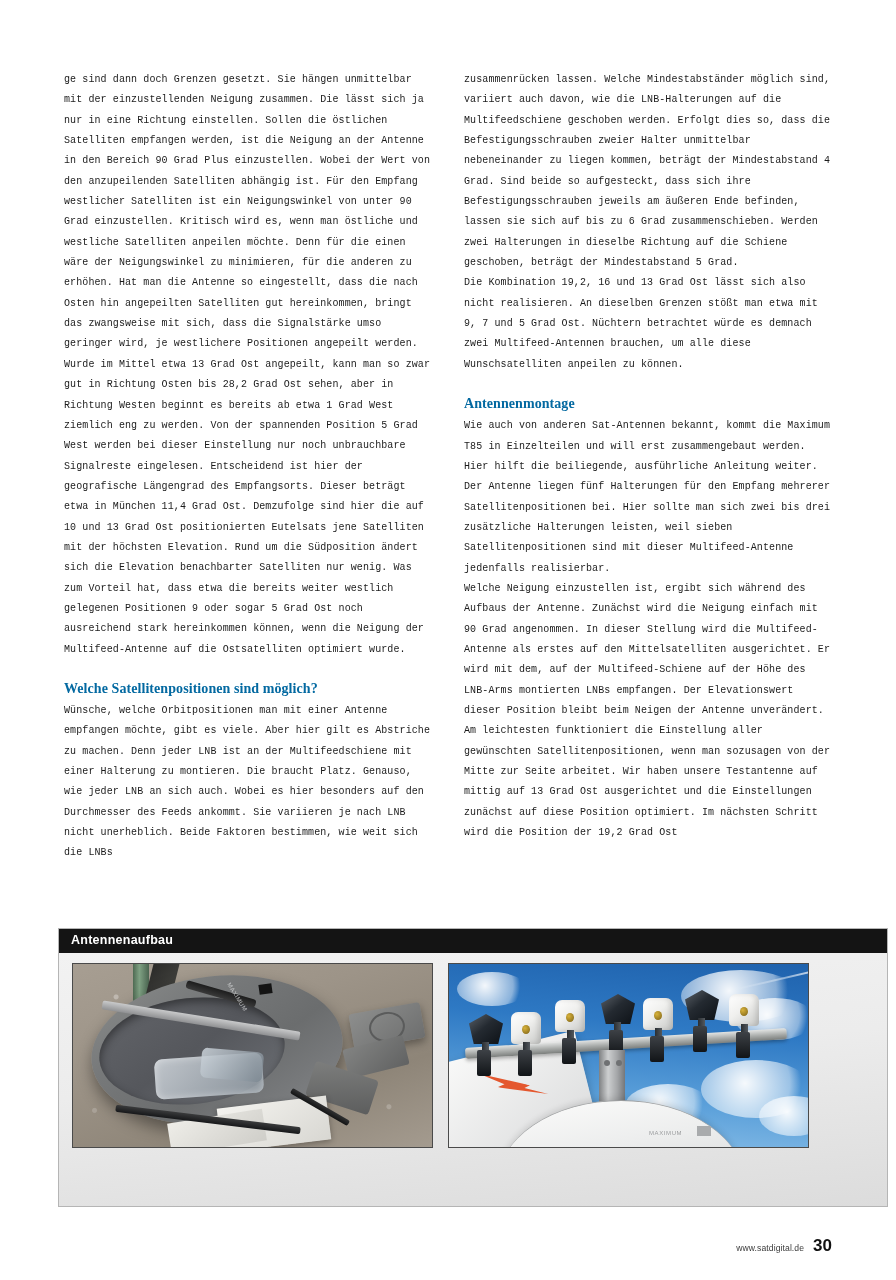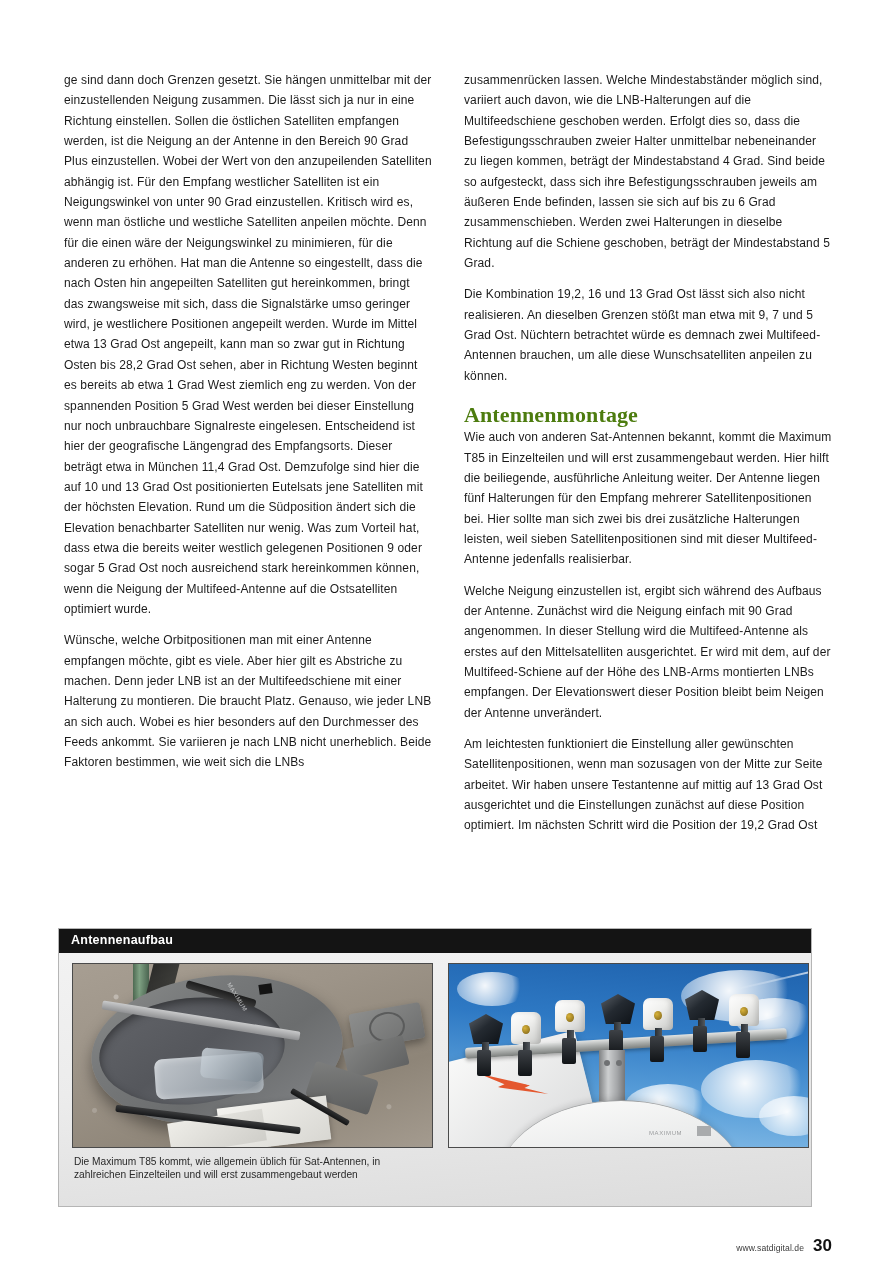--- a/index.html
+++ b/index.html
@@ -23,45 +23,45 @@
     top: 70px;
     width: 768px;
     display: flex;
     gap: 32px;
   }
   .col {
     width: 368px;
   }
   p.body {
     margin: 0;
-    font-size: 12px;
+    font-size: 10px;
     line-height: 20.35px;
     text-align: left;
     letter-spacing: 0.01em;
     color: #1b1b1b;
-    font-family: Liberation Sans, sans-serif;
-  }
-  p.body + p.body { margin-top: 11px; }
+    font-family: Liberation Mono, monospace;
+  }
+  p.body + p.body { margin-top: 0; }
   h2.sub {
     margin: 18px 0 1px 0;
-    font-size: 22px;
+    font-size: 14px;
     line-height: 22px;
     font-weight: bold;
-    color: #4d7c0f;
+    color: #0369a1;
     letter-spacing: 0.005em;
     font-family: "Liberation Serif", "DejaVu Serif", serif;
   }
   h2.sub.tight { margin-top: 17px; }
 
   
   .figure-box {
     position: absolute;
     left: 58px;
     top: 928px;
-    width: 754px;
+    width: 830px;
     height: 279px;
     background: #ffffff;
     border: 1px solid #b5b5b5;
     box-sizing: border-box;
   }
   .figure-header {
     position: absolute;
     left: 0;
     top: 0;
     width: 100%;
@@ -337,20 +337,21 @@
     background:linear-gradient(90deg,#2a2e32,#53585d);
   }
 </style>
 </head>
 <body>
 
 <div class="columns">
 
   <div class="col">
     <p class="body">ge sind dann doch Grenzen gesetzt. Sie hängen unmittelbar mit der einzustellenden Neigung zusammen. Die lässt sich ja nur in eine Richtung einstellen. Sollen die östlichen Satelliten empfangen werden, ist die Neigung an der Antenne in den Bereich 90 Grad Plus einzustellen. Wobei der Wert von den anzupeilenden Satelliten abhängig ist. Für den Empfang westlicher Satelliten ist ein Neigungswinkel von unter 90 Grad einzustellen. Kritisch wird es, wenn man östliche und westliche Satelliten anpeilen möchte. Denn für die einen wäre der Neigungswinkel zu minimieren, für die anderen zu erhöhen. Hat man die Antenne so eingestellt, dass die nach Osten hin angepeilten Satelliten gut hereinkommen, bringt das zwangsweise mit sich, dass die Signalstärke umso geringer wird, je westlichere Positionen angepeilt werden. Wurde im Mittel etwa 13 Grad Ost angepeilt, kann man so zwar gut in Richtung Osten bis 28,2 Grad Ost sehen, aber in Richtung Westen beginnt es bereits ab etwa 1 Grad West ziemlich eng zu werden. Von der spannenden Position 5 Grad West werden bei dieser Einstellung nur noch unbrauchbare Signalreste eingelesen. Entscheidend ist hier der geografische Längengrad des Empfangsorts. Dieser beträgt etwa in München 11,4 Grad Ost. Demzufolge sind hier die auf 10 und 13 Grad Ost positionierten Eutelsats jene Satelliten mit der höchsten Elevation. Rund um die Südposition ändert sich die Elevation benachbarter Satelliten nur wenig. Was zum Vorteil hat, dass etwa die bereits weiter westlich gelegenen Positionen 9 oder sogar 5 Grad Ost noch ausreichend stark hereinkommen können, wenn die Neigung der Multifeed-Antenne auf die Ostsatelliten optimiert wurde.</p>
+    <h2 class="sub">Welche Satellitenpositionen sind möglich?</h2>
     <p class="body">Wünsche, welche Orbitpositionen man mit einer Antenne empfangen möchte, gibt es viele. Aber hier gilt es Abstriche zu machen. Denn jeder LNB ist an der Multifeedschiene mit einer Halterung zu montieren. Die braucht Platz. Genauso, wie jeder LNB an sich auch. Wobei es hier besonders auf den Durchmesser des Feeds ankommt. Sie variieren je nach LNB nicht unerheblich. Beide Faktoren bestimmen, wie weit sich die LNBs</p>
   </div>
 
   <div class="col">
     <p class="body">zusammenrücken lassen. Welche Mindestabständer möglich sind, variiert auch davon, wie die LNB-Halterungen auf die Multifeedschiene geschoben werden. Erfolgt dies so, dass die Befestigungsschrauben zweier Halter unmittelbar nebeneinander zu liegen kommen, beträgt der Mindestabstand 4 Grad. Sind beide so aufgesteckt, dass sich ihre Befestigungsschrauben jeweils am äußeren Ende befinden, lassen sie sich auf bis zu 6 Grad zusammenschieben. Werden zwei Halterungen in dieselbe Richtung auf die Schiene geschoben, beträgt der Mindestabstand 5 Grad.</p>
     <p class="body">Die Kombination 19,2, 16 und 13 Grad Ost lässt sich also nicht realisieren. An dieselben Grenzen stößt man etwa mit 9, 7 und 5 Grad Ost. Nüchtern betrachtet würde es demnach zwei Multifeed-Antennen brauchen, um alle diese Wunschsatelliten anpeilen zu können.</p>
     <h2 class="sub">Antennenmontage</h2>
     <p class="body">Wie auch von anderen Sat-Antennen bekannt, kommt die Maximum T85 in Einzelteilen und will erst zusammengebaut werden. Hier hilft die beiliegende, ausführliche Anleitung weiter. Der Antenne liegen fünf Halterungen für den Empfang mehrerer Satellitenpositionen bei. Hier sollte man sich zwei bis drei zusätzliche Halterungen leisten, weil sieben Satellitenpositionen sind mit dieser Multifeed-Antenne jedenfalls realisierbar.</p>
     <p class="body">Welche Neigung einzustellen ist, ergibt sich während des Aufbaus der Antenne. Zunächst wird die Neigung einfach mit 90 Grad angenommen. In dieser Stellung wird die Multifeed-Antenne als erstes auf den Mittelsatelliten ausgerichtet. Er wird mit dem, auf der Multifeed-Schiene auf der Höhe des LNB-Arms montierten LNBs empfangen. Der Elevationswert dieser Position bleibt beim Neigen der Antenne unverändert.</p>
     <p class="body">Am leichtesten funktioniert die Einstellung aller gewünschten Satellitenpositionen, wenn man sozusagen von der Mitte zur Seite arbeitet. Wir haben unsere Testantenne auf mittig auf 13 Grad Ost ausgerichtet und die Einstellungen zunächst auf diese Position optimiert. Im nächsten Schritt wird die Position der 19,2 Grad Ost</p>
@@ -449,21 +450,20 @@
         <div class="pl-mast"></div>
         <div class="pl-mast-bolt1"></div>
         <div class="pl-mast-bolt2"></div>
 
         <div class="pl-frontdish"></div>
         <div class="pl-frontdish-brand">MAXIMUM</div>
         <div class="pl-frontdish-chip"></div>
       </div>
     </div>
 
-    <div class="caption left">Die Maximum T85 kommt, wie allgemein üblich für Sat-Antennen, in zahlreichen Einzelteilen und will erst zusammengebaut werden</div>
 
   </div>
 </div>
 
 <div class="footer">
   <div class="footer-url">www.satdigital.de</div>
   <div class="footer-page">30</div>
 </div>
 
 </body></html>

